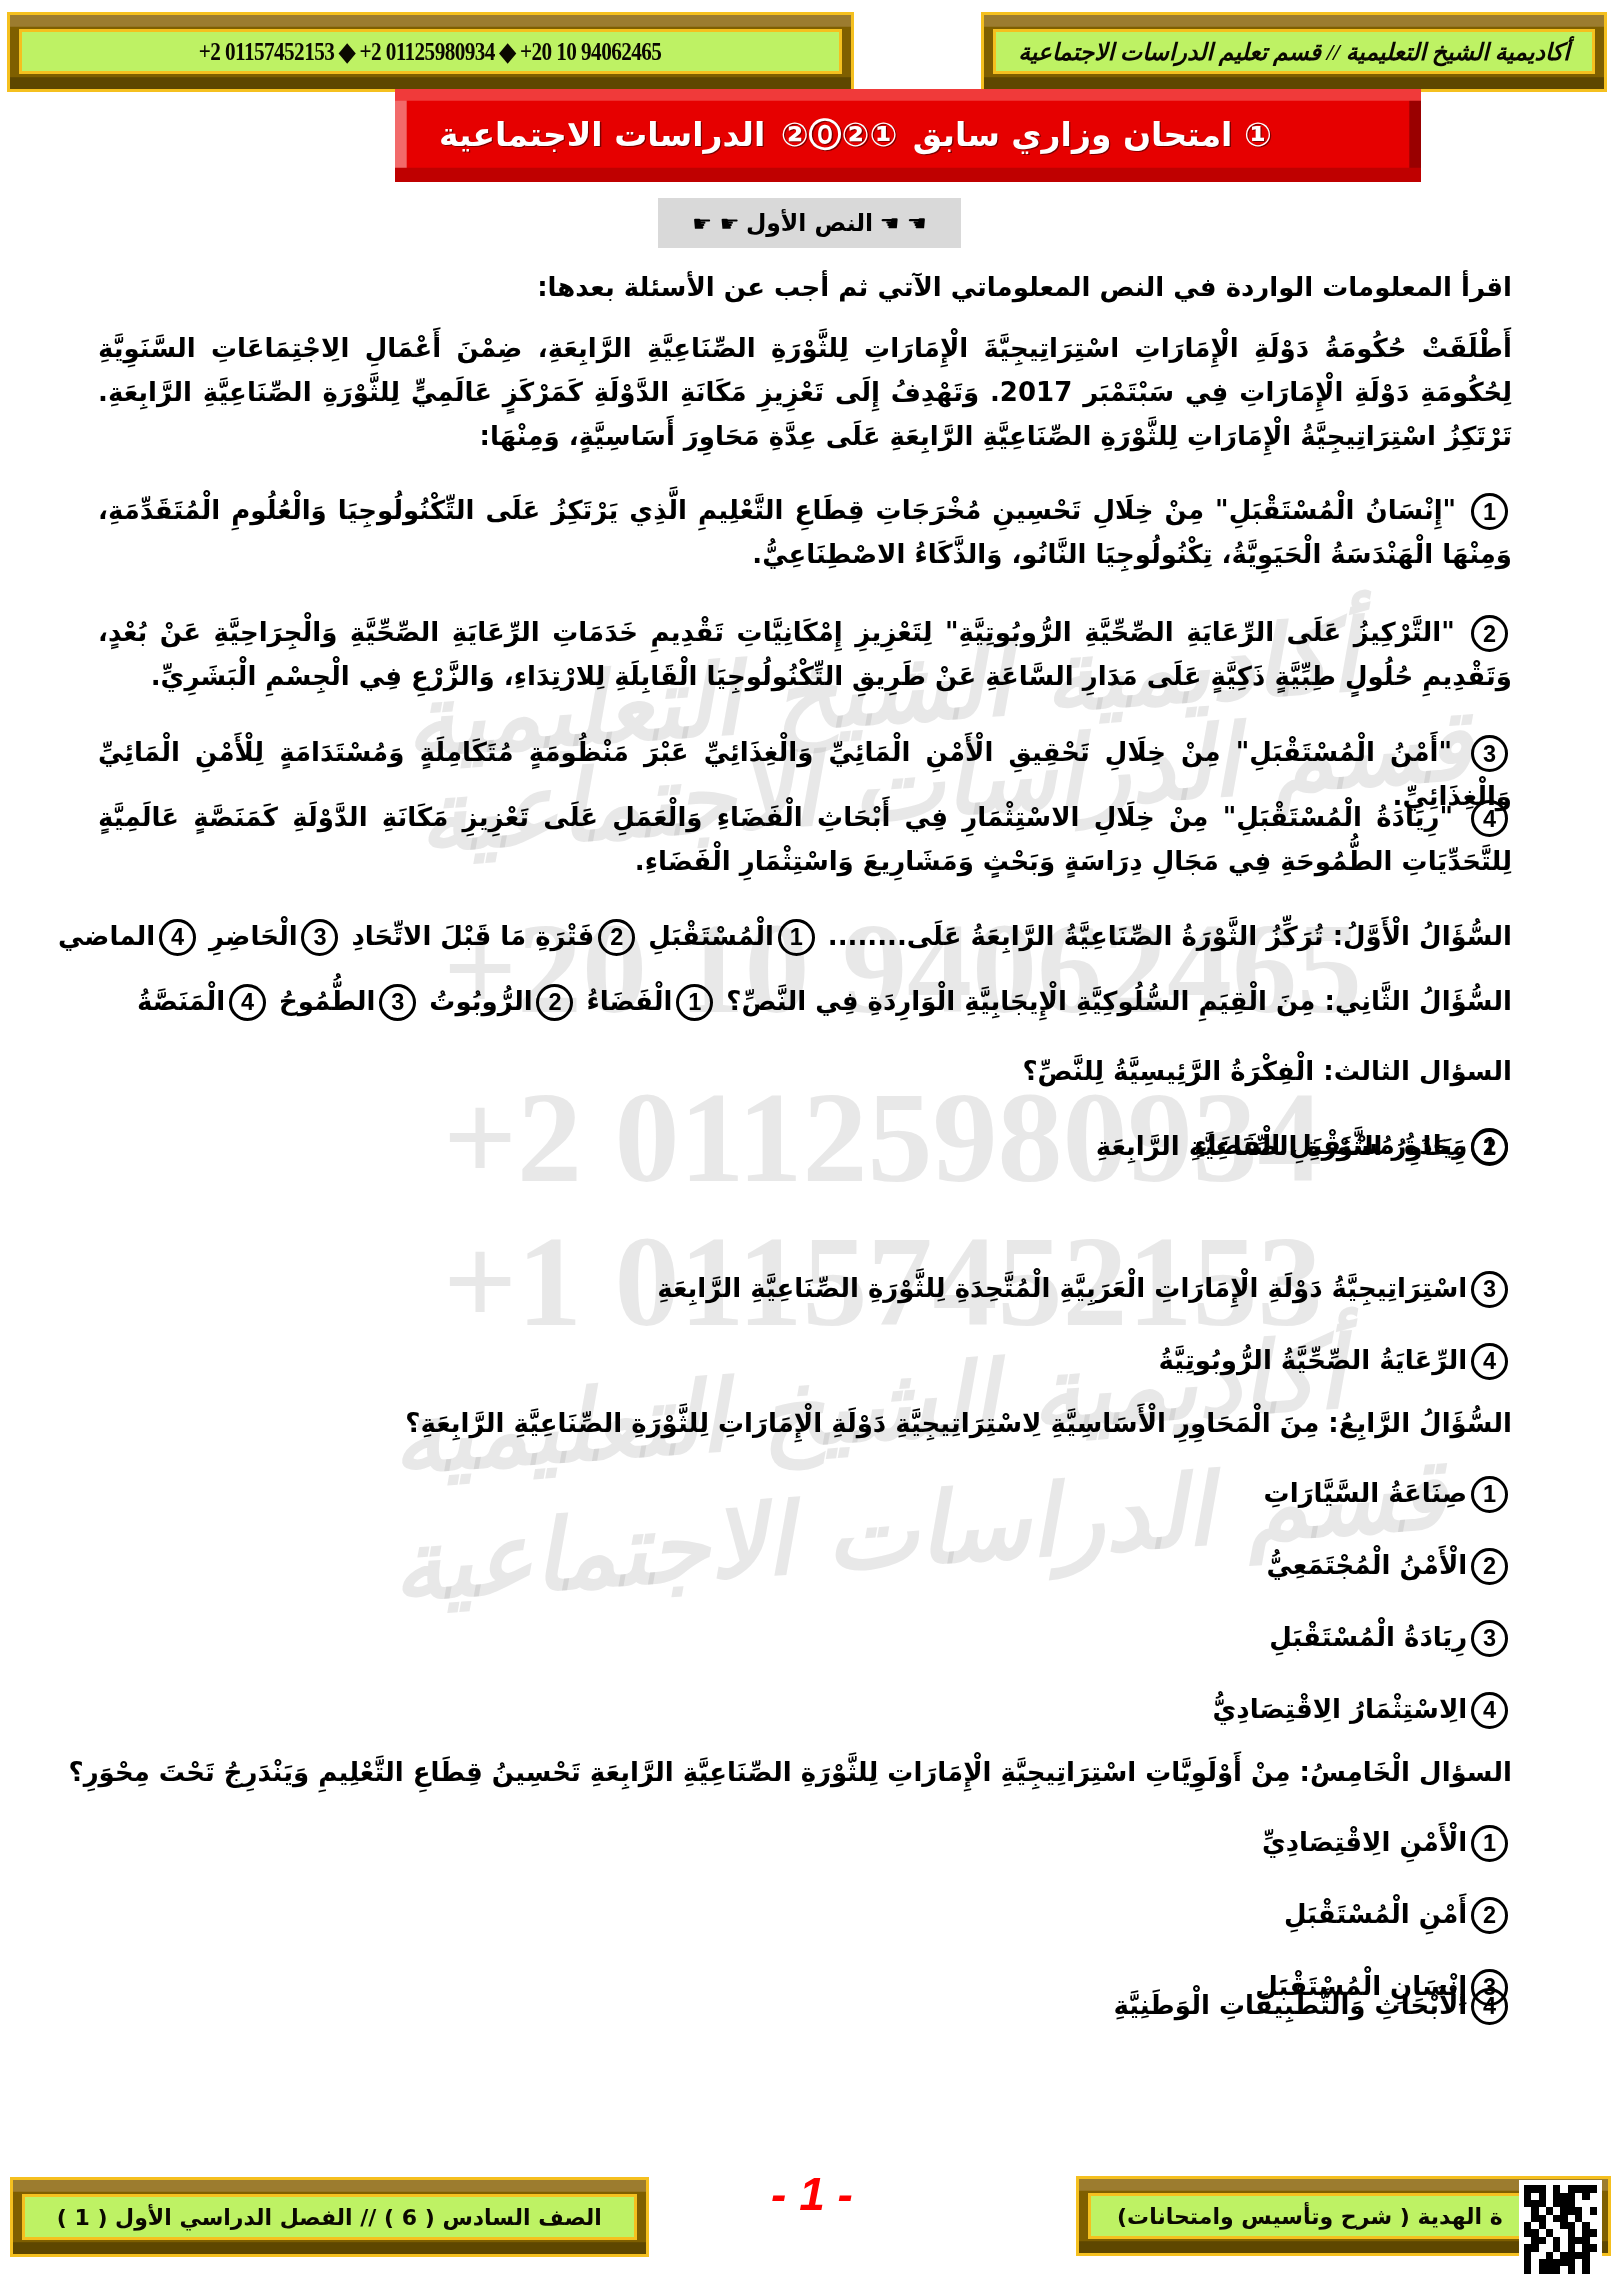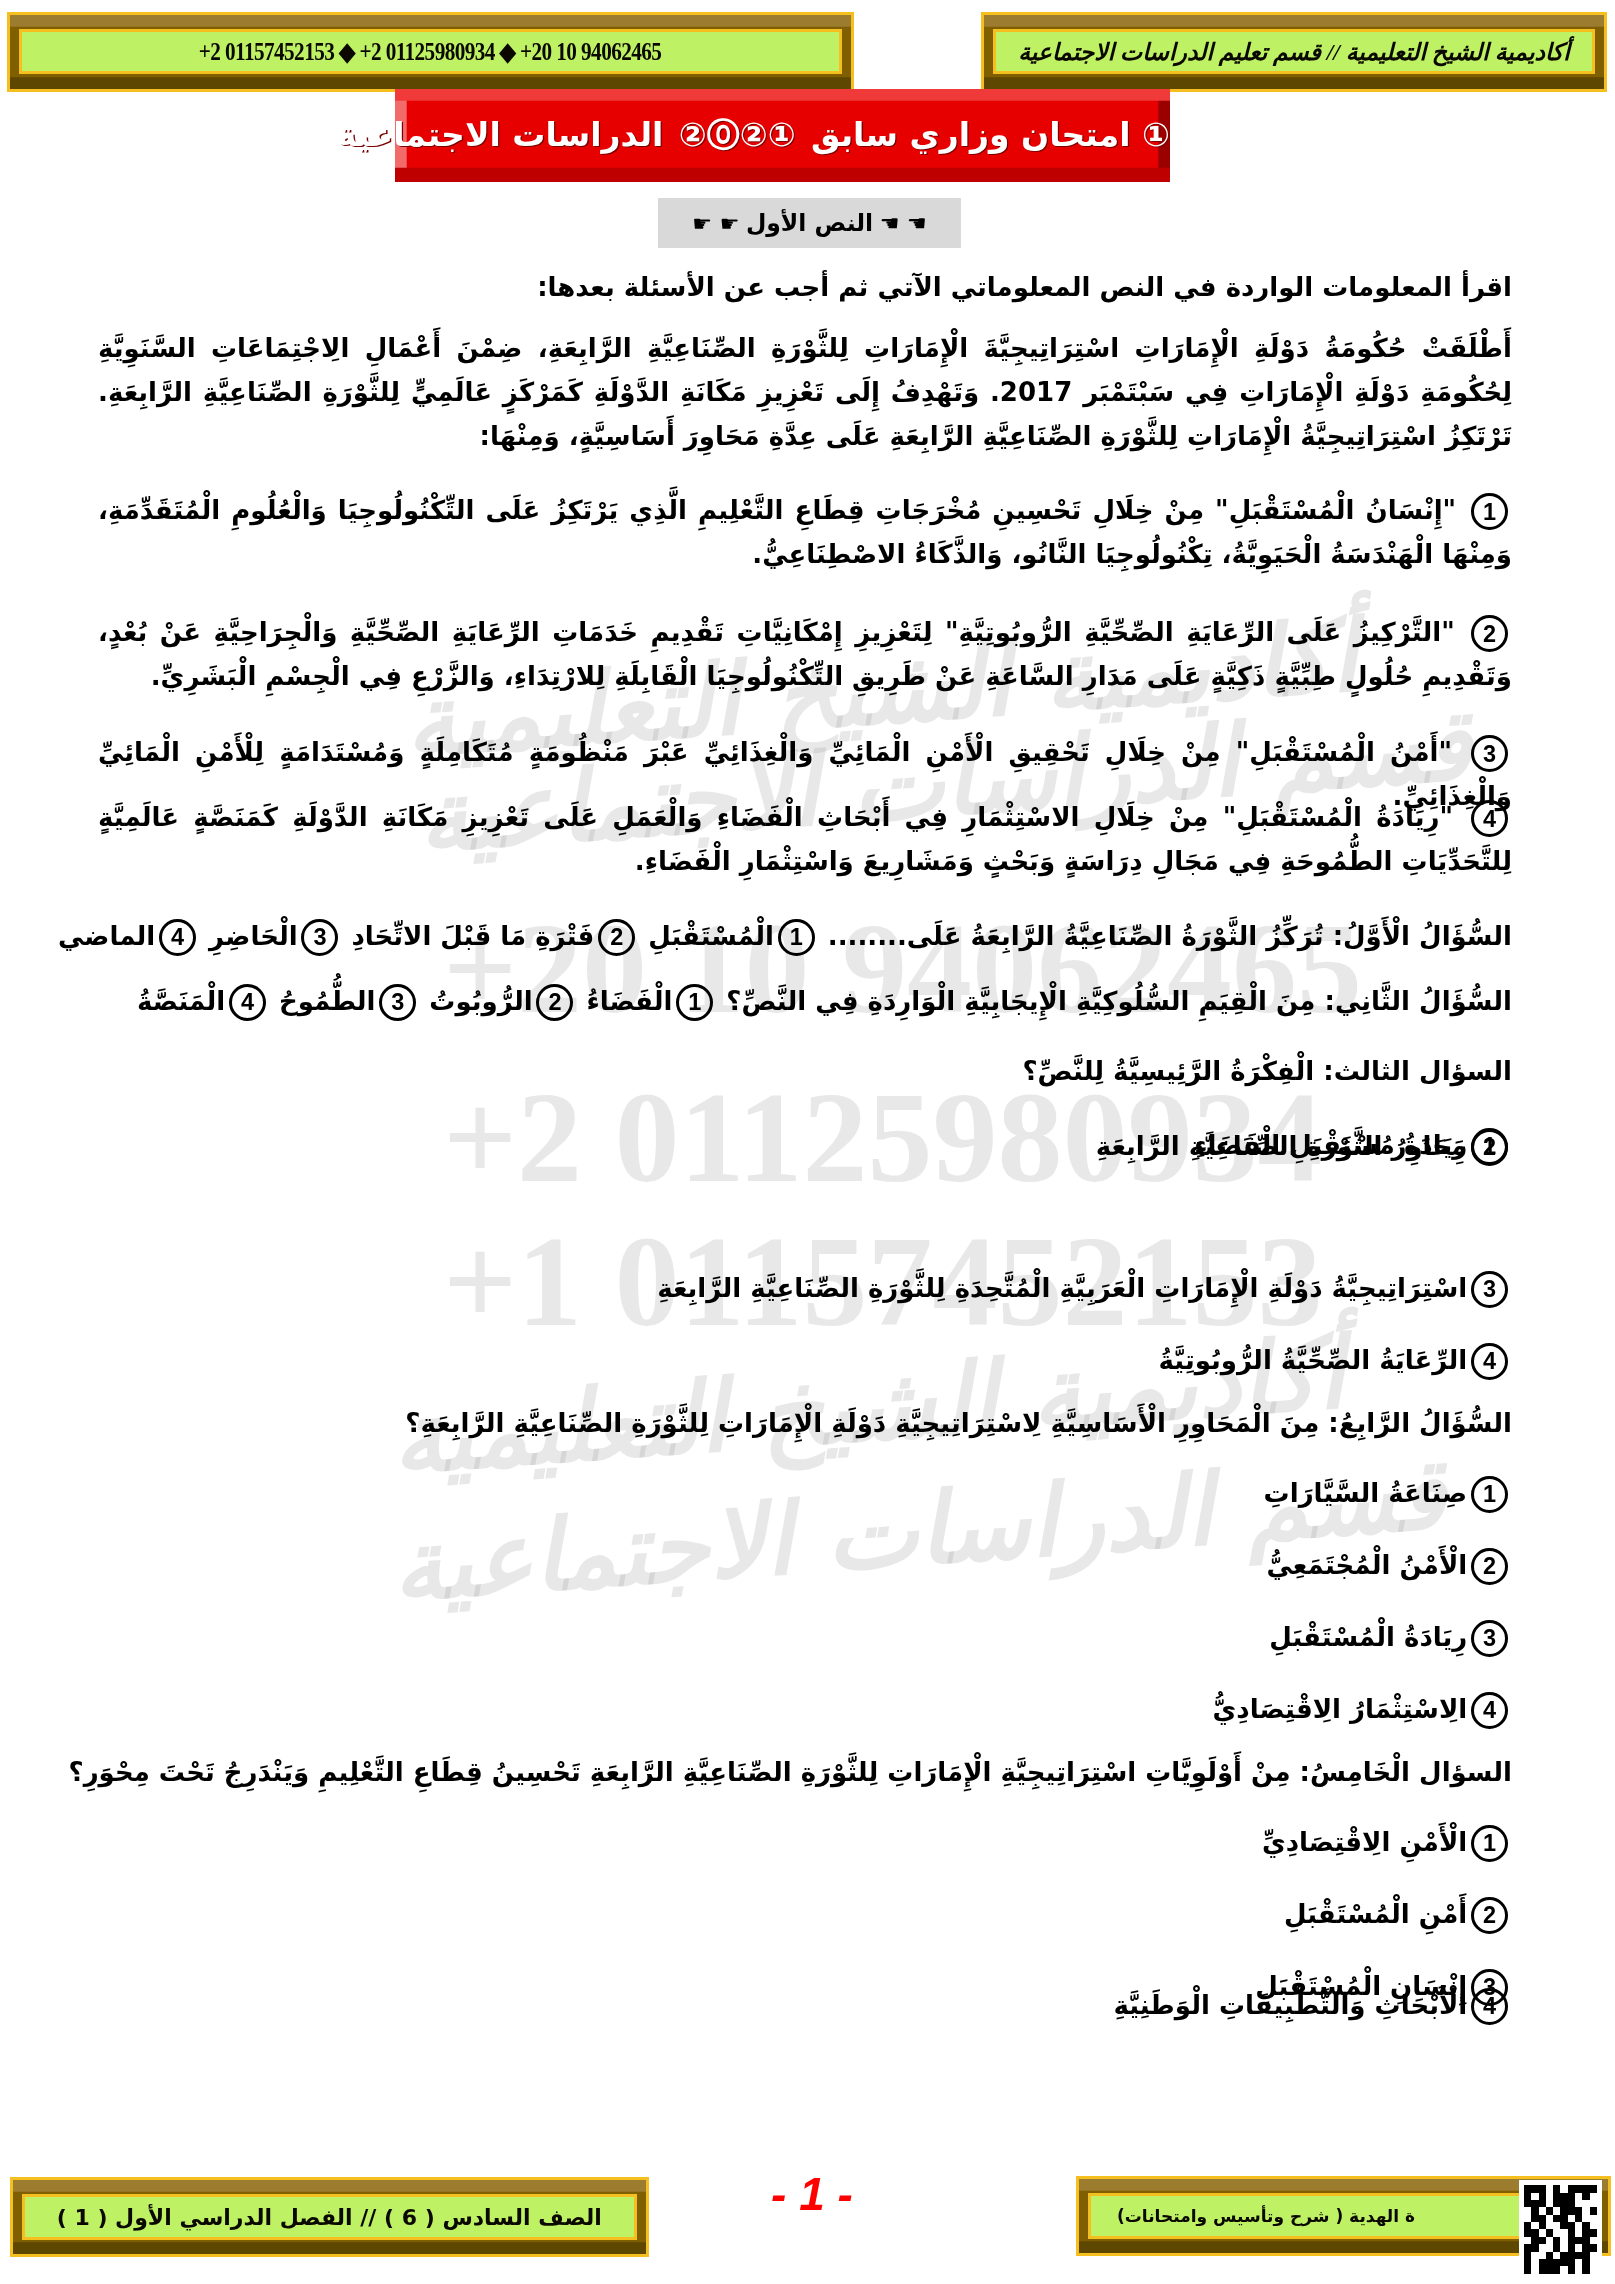--- a/index.html
+++ b/index.html
@@ -25,24 +25,24 @@
   }
   .gold-box .label.italic { font-style: italic; }
 
   #hdr-left { left: 6.5px; top: 11.7px; width: 847px; height: 80px; }
   #hdr-right { left: 981px; top: 11.7px; width: 626px; height: 80px; }
   #hdr-left .label { font-size: 25px; letter-spacing: -0.7px; transform: scaleX(0.85); }
   #hdr-right .label { font-size: 23.5px; direction: rtl; }
 
   
   #banner {
-    position: absolute; left: 395px; top: 89px; width: 775px; height: 93px;
+    position: absolute; left: 395px; top: 89px; width: 1026px; height: 93px;
     background: #e60000;
     box-shadow: inset 0 11.7px 0 #f03a3a, inset 0 -14.3px 0 #bf0000, inset 11.7px 0 0 #f26a6a, inset -11.7px 0 0 #9a0000;
-    display: flex; align-items: center; justify-content: flex-end;
+    display: flex; align-items: center; justify-content: flex-start; padding-left: 44px;
   }
   #banner .label {
     color: #fff; font-family: "DejaVu Sans", sans-serif; font-weight: bold; font-size: 33px;
     direction: rtl; white-space: nowrap;
     text-shadow: 1.3px 1.3px 0 #7a0000;
   }
   #banner .year { direction: ltr; unicode-bidi: isolate; display: inline-block; margin: 0 3.9px; }
 
   
   #section-label {
@@ -73,21 +73,21 @@
     pointer-events: none; z-index: 0;
   }
   .wm.ar { font-family: "DejaVu Sans", sans-serif; font-style: italic; font-size: 98px; direction: rtl; }
   .wm.num-wm { font-family: "Liberation Serif", serif; font-size: 130px; }
 
   
   #ftr-left { left: 9.8px; top: 2177px; width: 639px; height: 80px; }
   #ftr-left .label { font-size: 22px; direction: rtl; font-family: "DejaVu Sans", sans-serif; }
   #ftr-right { left: 1076px; top: 2176px; width: 535px; height: 80px; }
   #ftr-right .inner { justify-content: flex-start; padding-left: 26px; }
-  #ftr-right .label { font-size: 17px; direction: rtl; font-family: "DejaVu Sans", sans-serif; }
+  #ftr-right .label { font-size: 22px; direction: rtl; font-family: "DejaVu Sans", sans-serif; }
   #qr {
     position: absolute; left: 1519px; top: 2180px; width: 83px; height: 99px; background: #fff;
     display: grid; grid-template-columns: repeat(10, 1fr); grid-template-rows: repeat(12, 1fr); padding: 5.2px;
   }
   #qr i { display: block; }
   #page-number {
     position: absolute; left: 763px; top: 2167px; width: 98px; text-align: center;
     color: #ff0000; font-family: "Liberation Sans", sans-serif; font-weight: bold; font-style: italic; font-size: 46px;
   }
 </style>

